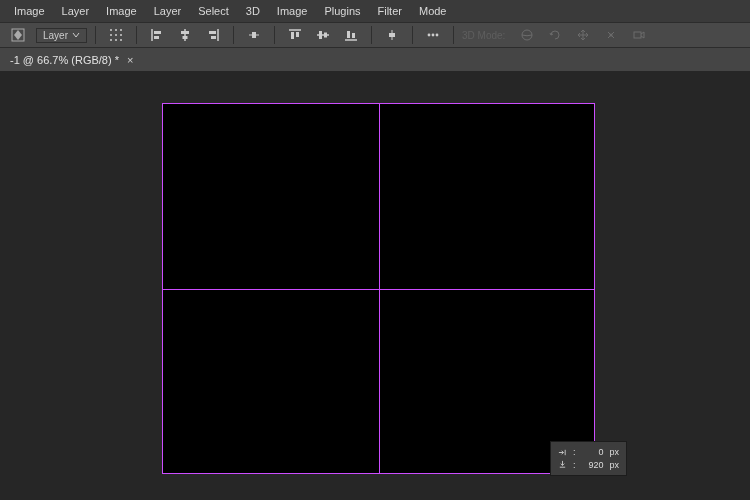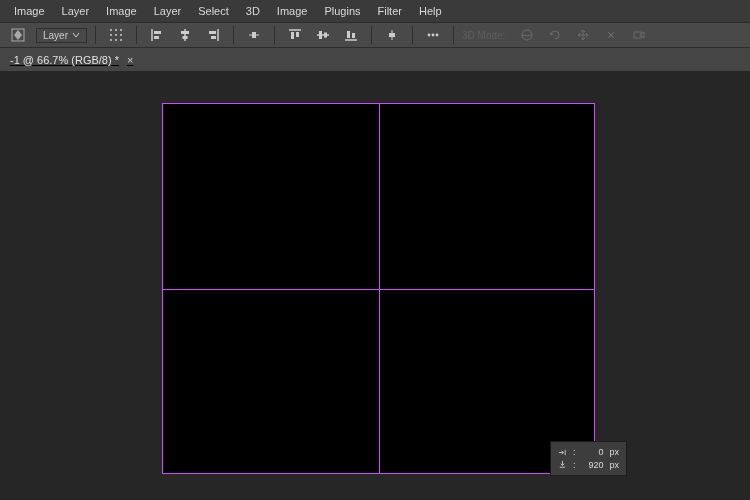--- a/index.html
+++ b/index.html
@@ -11,21 +11,21 @@
   .optionbar { height:26px; background:#494949; border-top:1px solid #2c2c2c; border-bottom:1px solid #2c2c2c; display:flex; align-items:center; padding:0 6px; gap:6px; }
   .optionbar .divider { width:1px; height:18px; background:#2e2e2e; margin:0 2px; }
   .optionbar .icon-btn { width:24px; height:20px; display:flex; align-items:center; justify-content:center; }
   .optionbar .icon-btn svg { width:14px; height:14px; }
   .layer-select { display:flex; align-items:center; gap:4px; background:#494949; border:1px solid #2e2e2e; padding:1px 6px; font-size:10px; color:#ccc; }
   .layer-select svg { width:8px; height:8px; }
   .group-icons { display:flex; gap:4px; }
   .mode-3d { color:#6f6f6f; font-size:10px; margin-right:4px; }
   .disabled { opacity:.55; }
 
-  .doctab { height:23px; background:#454545; display:flex; align-items:center;text-decoration:underline; }
+  .doctab { height:23px; background:#454545; display:flex; align-items:center; }
   .tab { height:100%; padding:0 10px; display:flex; align-items:center; gap:6px; color:#e2e2e2; font-size:11px; }
   .tab .close { color:#cfcfcf; font-size:11px; margin-left:2px; }
 
   .canvas-area { position:relative; height:429px; }
   .canvas { position:absolute; left:163px; top:33px; width:431px; height:369px; background:#000; outline:1px solid #cc4dff; }
   .guide-v { position:absolute; top:0; bottom:0; width:1px; background:#cc4dff; }
   .guide-h { position:absolute; left:0; right:0; height:1px; background:#cc4dff; }
 
   .readout { position:absolute; left:550px; top:370px; background:#3d3d3d; border:1px solid #1c1c1c; padding:4px 7px; font-size:9px; color:#dcdcdc; line-height:1.4; font-family:Arial,sans-serif; }
   .readout .row { display:flex; align-items:center; gap:6px; }
@@ -38,21 +38,21 @@
 <div class="menubar">
   <div class="menu-item">Image</div>
   <div class="menu-item">Layer</div>
   <div class="menu-item">Image</div>
   <div class="menu-item">Layer</div>
   <div class="menu-item">Select</div>
   <div class="menu-item">3D</div>
   <div class="menu-item">Image</div>
   <div class="menu-item">Plugins</div>
   <div class="menu-item">Filter</div>
-  <div class="menu-item">Help</div>
+  <div class="menu-item">Mode</div>
 </div>
 
 <div class="optionbar">
   <div class="icon-btn">
     <svg viewBox="0 0 14 14">
         <rect x="1" y="1" width="12" height="12" fill="none" stroke="#aaa"></rect>
         <path d="M7 2 L11 7 L7 12 L3 7 Z" fill="#aaa"></path>
       </svg>
   </div>
   <div class="layer-select">

